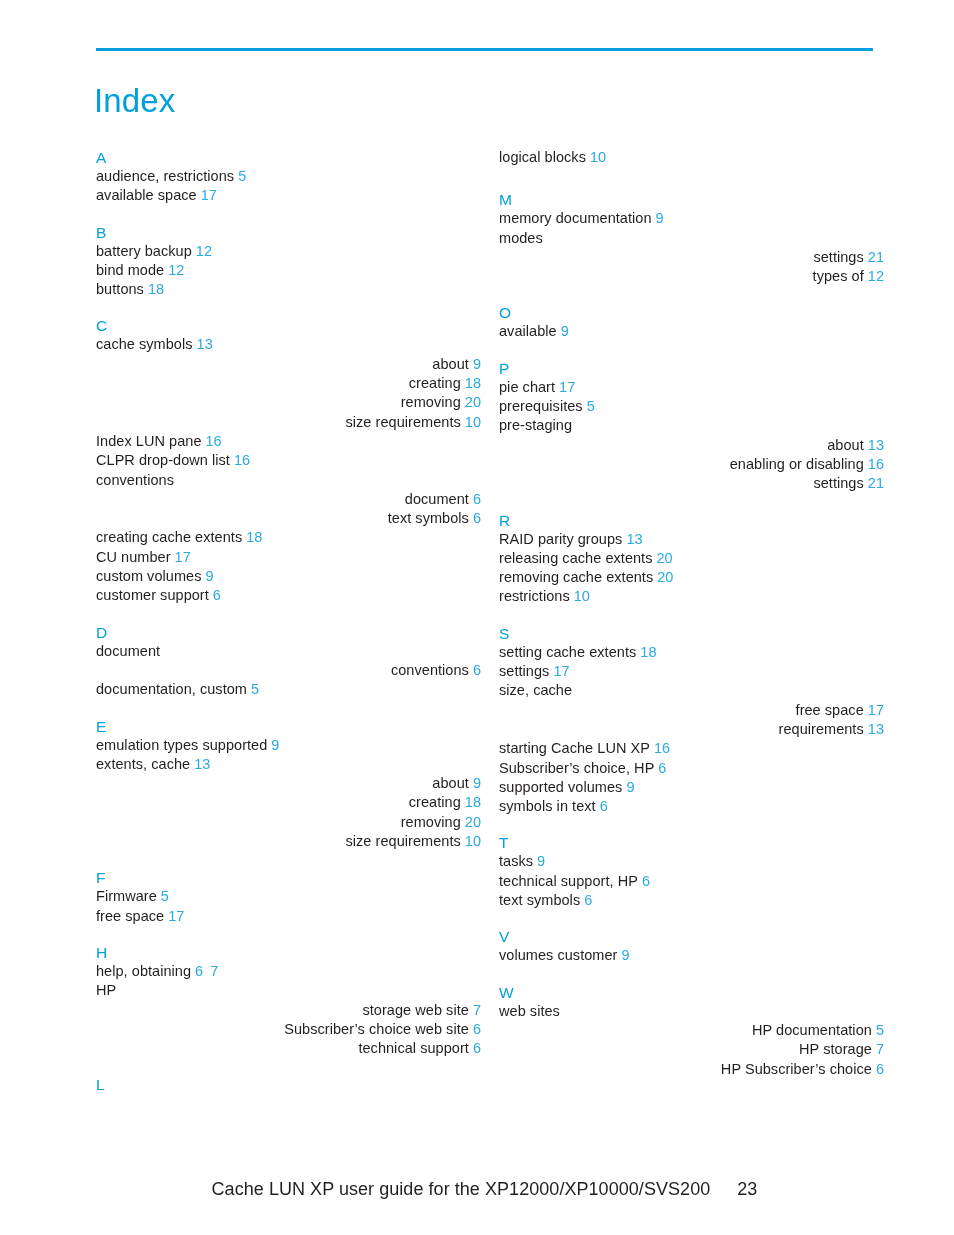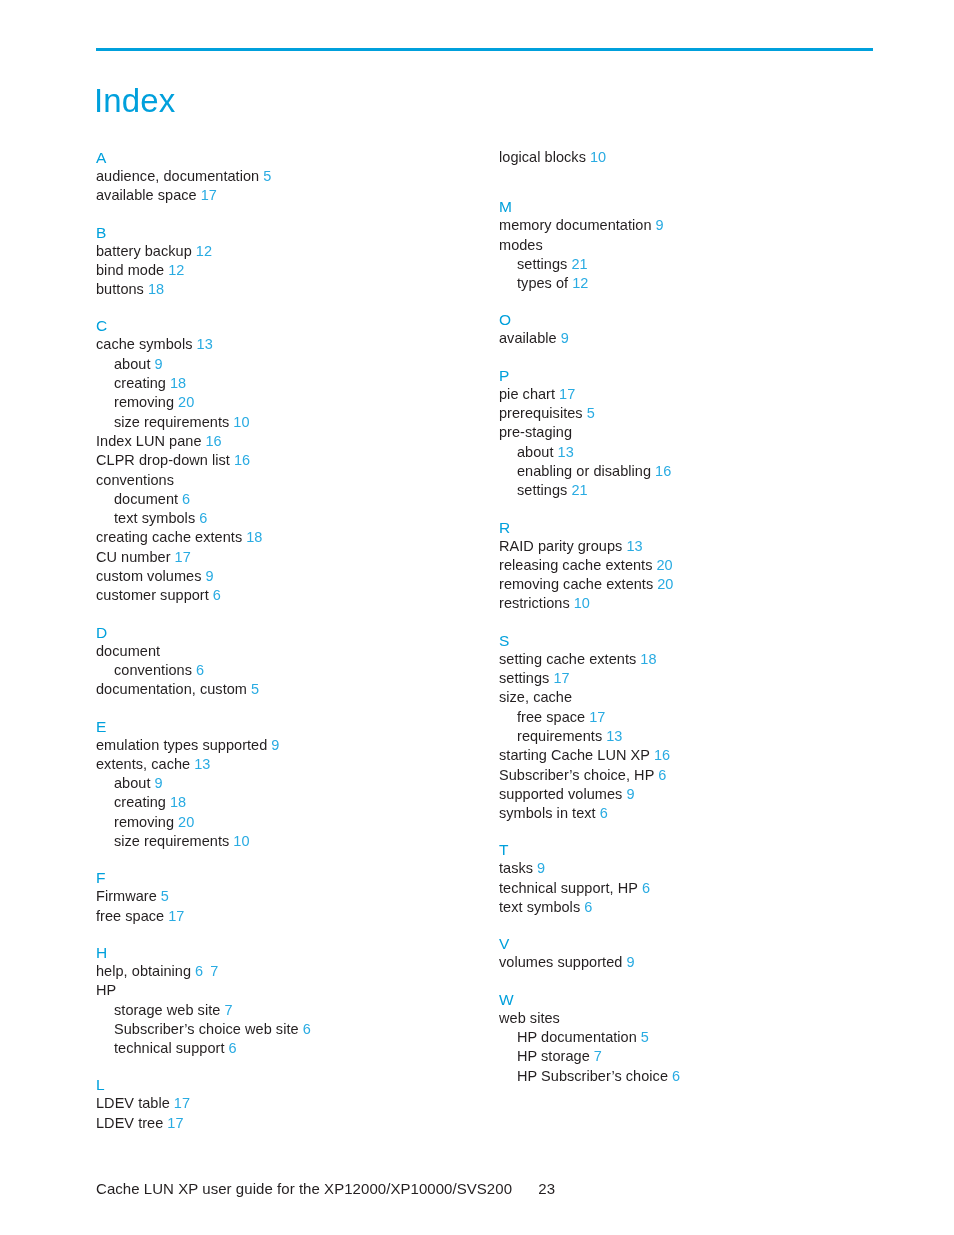--- a/index.html
+++ b/index.html
@@ -71,64 +71,65 @@
   }
   .entry {
     color: #231f20;
     font-size: 14.5px;
     line-height: 19.3px;
     letter-spacing: 0.05px;
     white-space: nowrap;
   }
   .entry.sub {
     padding-left: 18px;
+    text-align: right;
   }
   .pages {
     color: #29abe2;
     margin-left: 4px;
   }
   .pages .pg + .pg {
     margin-left: 7px;
   }
 
   
   .continued-entries {
-    margin-bottom: 30px;
+    margin-bottom: 23px;
   }
 
   
   #footer {
     position: absolute;
     left: 96px;
     top: 1180px;
     width: 777px;
-    text-align: left;
+    text-align: center;
     color: #231f20;
-    font-size: 15px;
+    font-size: 18px;
     line-height: 18px;
     letter-spacing: 0.05px;
   }
   #footer-page-number {
     display: inline-block;
     margin-left: 22px;
   }
 </style>
 </head>
 <body>
 
 <div id="page">
 
   <div id="title-rule"></div>
   <h1 id="page-title">Index</h1>
 
   <div class="column" id="column-left">
       <div class="index-section">
         <div class="section-letter">A</div>
         <ul class="entry-list">
-          <li class="entry"><span>audience, documentation</span><span class="pages"><span class="pg">5</span></span></li>
+          <li class="entry"><span>audience, restrictions</span><span class="pages"><span class="pg">5</span></span></li>
           <li class="entry"><span>available space</span><span class="pages"><span class="pg">17</span></span></li>
         </ul>
       </div>
       <div class="index-section">
         <div class="section-letter">B</div>
         <ul class="entry-list">
           <li class="entry"><span>battery backup</span><span class="pages"><span class="pg">12</span></span></li>
           <li class="entry"><span>bind mode</span><span class="pages"><span class="pg">12</span></span></li>
           <li class="entry"><span>buttons</span><span class="pages"><span class="pg">18</span></span></li>
         </ul>
@@ -183,24 +184,20 @@
         <ul class="entry-list">
           <li class="entry"><span>help, obtaining</span><span class="pages"><span class="pg">6</span><span class="pg">7</span></span></li>
           <li class="entry"><span>HP</span></li>
           <li class="entry sub"><span>storage web site</span><span class="pages"><span class="pg">7</span></span></li>
           <li class="entry sub"><span>Subscriber’s choice web site</span><span class="pages"><span class="pg">6</span></span></li>
           <li class="entry sub"><span>technical support</span><span class="pages"><span class="pg">6</span></span></li>
         </ul>
       </div>
       <div class="index-section">
         <div class="section-letter">L</div>
-        <ul class="entry-list">
-          <li class="entry"><span>LDEV table</span><span class="pages"><span class="pg">17</span></span></li>
-          <li class="entry"><span>LDEV tree</span><span class="pages"><span class="pg">17</span></span></li>
-        </ul>
       </div>
     </div>
   <div class="column" id="column-right">
       <ul class="entry-list continued-entries">
         <li class="entry"><span>logical blocks</span><span class="pages"><span class="pg">10</span></span></li>
       </ul>
       <div class="index-section">
         <div class="section-letter">M</div>
         <ul class="entry-list">
           <li class="entry"><span>memory documentation</span><span class="pages"><span class="pg">9</span></span></li>
@@ -253,21 +250,21 @@
         <div class="section-letter">T</div>
         <ul class="entry-list">
           <li class="entry"><span>tasks</span><span class="pages"><span class="pg">9</span></span></li>
           <li class="entry"><span>technical support, HP</span><span class="pages"><span class="pg">6</span></span></li>
           <li class="entry"><span>text symbols</span><span class="pages"><span class="pg">6</span></span></li>
         </ul>
       </div>
       <div class="index-section">
         <div class="section-letter">V</div>
         <ul class="entry-list">
-          <li class="entry"><span>volumes supported</span><span class="pages"><span class="pg">9</span></span></li>
+          <li class="entry"><span>volumes customer</span><span class="pages"><span class="pg">9</span></span></li>
         </ul>
       </div>
       <div class="index-section">
         <div class="section-letter">W</div>
         <ul class="entry-list">
           <li class="entry"><span>web sites</span></li>
           <li class="entry sub"><span>HP documentation</span><span class="pages"><span class="pg">5</span></span></li>
           <li class="entry sub"><span>HP storage</span><span class="pages"><span class="pg">7</span></span></li>
           <li class="entry sub"><span>HP Subscriber’s choice</span><span class="pages"><span class="pg">6</span></span></li>
         </ul>

